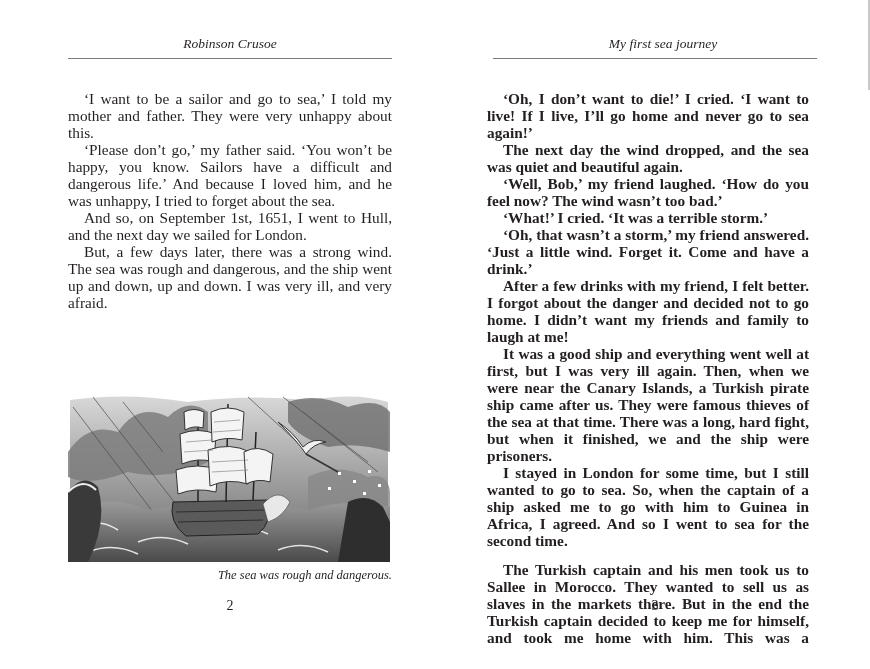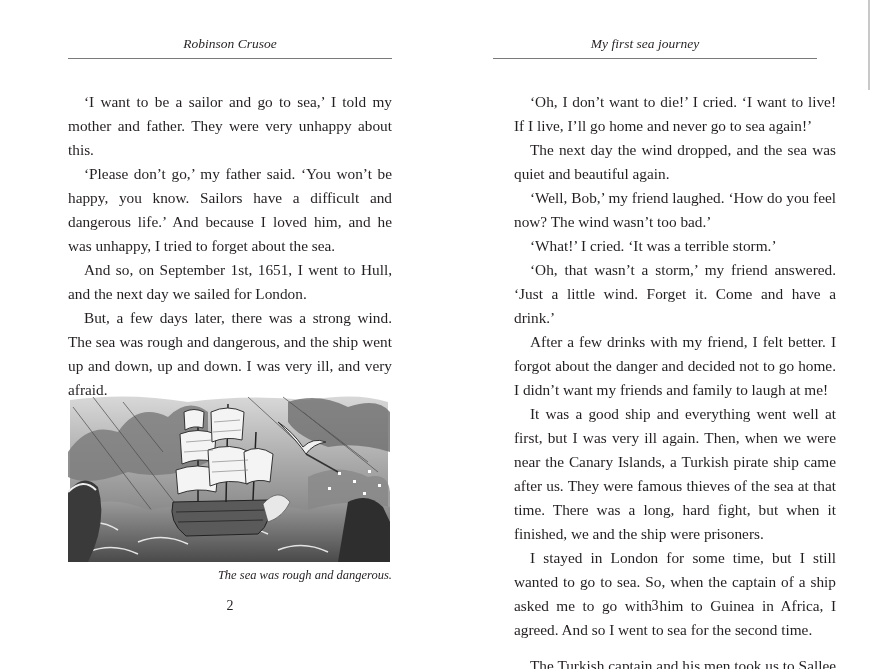--- a/index.html
+++ b/index.html
@@ -36,40 +36,40 @@
   }
   .running-head {
     position: absolute;
     top: 36px;
     font-style: italic;
     font-size: 13.5px;
     text-align: center;
     color: #2a2627;
   }
   .page-left .running-head { left: 57px; width: 324px; }
-  .page-right .running-head { left: 48px; width: 324px; }
+  .page-right .running-head { left: 66px; width: 324px; }
   .head-rule {
     position: absolute;
     top: 58px;
     height: 1px;
     background: #7a7a7a;
   }
   .page-left .head-rule { left: 57px; width: 324px; }
   .page-right .head-rule { left: 58px; width: 324px; }
 
   .body-text {
     position: absolute;
     top: 90px;
     font-size: 15.3px;
-    line-height: 24px;
+    line-height: 17px;
     text-align: justify;
     color: #231f20;
   }
   .page-left .body-text { left: 57px; width: 324px; }
-  .page-right .body-text { left: 79px; width: 322px; }
+  .page-right .body-text { left: 52px; width: 322px; font-weight: bold; }
   .body-text p {
     margin: 0;
     text-indent: 16px;
   }
   .body-text p.last-line-justify {
     text-align-last: justify;
     margin-top: 12px;
   }
 
   .illustration {

